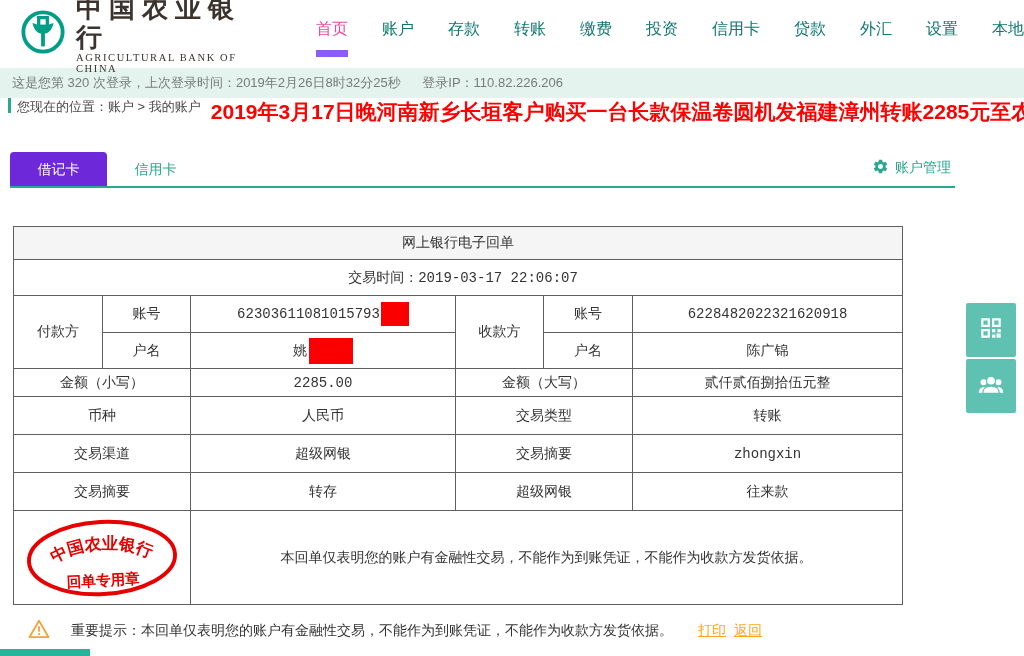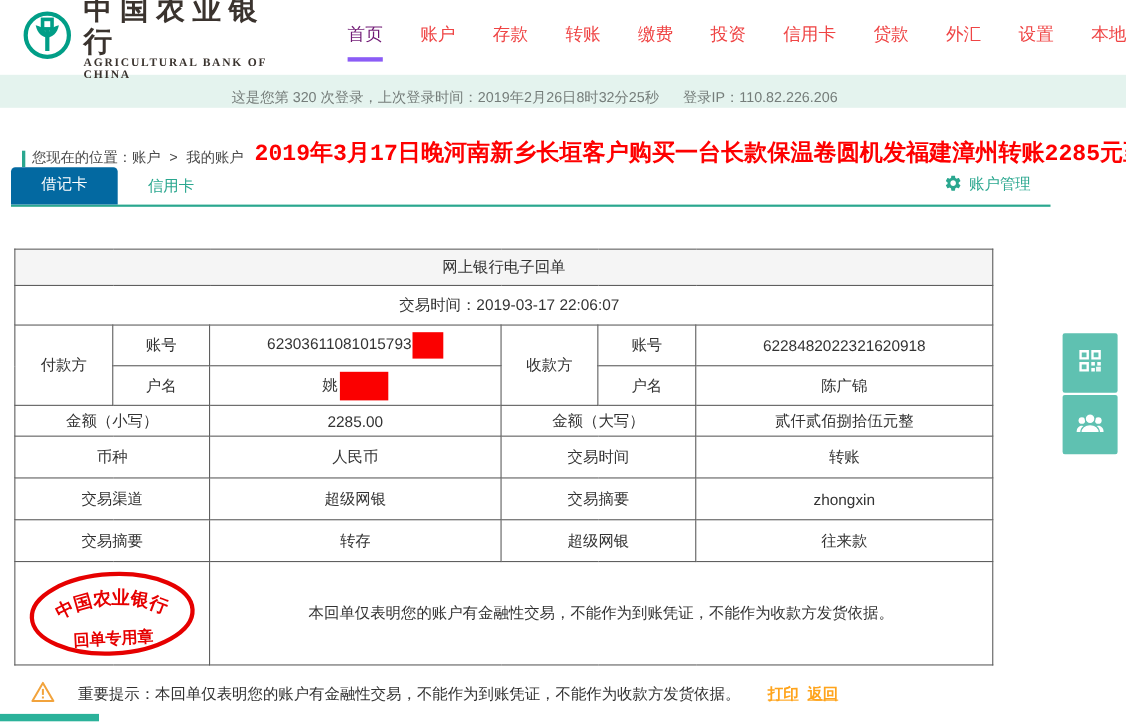--- a/index.html
+++ b/index.html
@@ -4,63 +4,63 @@
 <style>
   * { margin:0; padding:0; box-sizing:border-box; }
   html,body { width:1024px; height:656px; overflow:hidden; background:#fff;
     font-family:"Liberation Sans", sans-serif; color:#333; }
   body { position:relative; }
 
   
   .topbar { height:68px; display:flex; align-items:center; padding-left:20px; background:#fff; }
   .brand { display:flex; align-items:center; gap:10px; }
   .brand-text .cn { font-size:26px; font-weight:bold; letter-spacing:7px; color:#3a332e; line-height:1.1; }
-  .brand-text .en { font-size:10.5px; font-weight:bold; letter-spacing:1.6px; color:#3a332e;
+  .brand-text .en { font-size:10.5px; font-weight:normal; letter-spacing:1.6px; color:#3a332e;
     font-family:"Liberation Serif", serif; }
   .main-nav { display:flex; gap:34px; margin-left:58px; font-size:16px; }
-  .nav-item { color:#ef4444; text-decoration:none; padding:8px 0 10px; cursor:pointer; white-space:nowrap; }
-  .nav-item.active { color:#701a75; border-bottom:4px solid #8b5cf6; }
+  .nav-item { color:#0f766e; text-decoration:none; padding:8px 0 10px; cursor:pointer; white-space:nowrap; }
+  .nav-item.active { color:#ec4899; border-bottom:7px solid #8b5cf6; }
 
   
   .loginbar { height:30px; background:#e4f3ee; display:flex; align-items:center;
-    justify-content:flex-end; padding:0 64px 0 12px; font-size:13px; color:#757d7a;flex-direction:column; }
+    justify-content:space-between; padding:0 64px 0 12px; font-size:13px; color:#757d7a; }
   .loginbar .seg { margin-right:18px; }
 
   
-  .crumb-row { height:54px; display:flex; align-items:flex-end; padding-left:20px;
-    white-space:nowrap; overflow:hidden;font-family:Liberation Mono, monospace; }
+  .crumb-row { height:54px; display:flex; align-items:flex-start; padding-left:8px;
+    white-space:nowrap; overflow:hidden; }
   .crumb-bar { width:3px; height:15px; background:#2aa78f; margin-right:6px; flex:0 0 auto; }
   .crumb-text { font-size:13px; color:#4a4a4a; }
   .annotation { margin-left:10px; font-size:21px; font-weight:bold; color:#fe0000; letter-spacing:0; }
 
   
   .tabs-row { height:36px; margin:0 69px 0 10px; border-bottom:2px solid #2aa78f;
     display:flex; align-items:flex-end; position:relative; }
   .tab { width:97px; height:34px; line-height:34px; text-align:center; font-size:14px;
     color:#2aa78f; cursor:pointer; }
-  .tab.active { background:#0369a1; color:#fff; border-radius:4px 4px 0 0;font-family:Liberation Serif, serif; }
-  .acct-manage { position:absolute; right:18px; bottom:8px; display:flex; align-items:center;
+  .tab.active { background:#6d28d9; color:#fff; border-radius:4px 4px 0 0; }
+  .acct-manage { position:absolute; right:4px; bottom:8px; display:flex; align-items:center;
     gap:6px; color:#2aa78f; font-size:14px; cursor:pointer; }
 
   
-  .receipt { margin:38px 0 0 13px; border-collapse:collapse; table-layout:fixed; width:889px; font-size:14px; }
+  .receipt { margin:38px 0 0 13px; border-collapse:collapse; table-layout:fixed; width:889px; font-size:14px;font-family:Liberation Mono, monospace; }
   .receipt td { border:1px solid #5f5f5f; text-align:center; vertical-align:middle;
     padding:2px 4px; color:#333; }
   .receipt .hdr { background:#f5f5f5; height:33px; }
   .receipt .time-row td { height:36px; text-align:center; padding-left:14px; }
   .r36 { height:36px; } .r37 { height:37px; } .r39 { height:28px; } .r38 { height:38px; }
   .stamp-row td { height:94px; }
   .redact { display:inline-block; background:#fb0000; vertical-align:middle; }
   .redact.acc { width:28px; height:24px; margin-left:1px; }
   .redact.name { width:44px; height:26px; margin-left:2px; }
   .stamp-wrap { display:flex; justify-content:center; align-items:center; transform:rotate(-3deg); }
 
   
   .notice { margin:14px 0 0 28px; display:flex; align-items:center; gap:21px; font-size:14px; }
-  .notice .links { margin-left:4px;font-weight:bold; }
+  .notice .links { margin-left:4px; }
   .notice a { color:#ffa41c; text-decoration:underline; margin-right:8px; cursor:pointer; }
 
   
   .side-tools { position:absolute; right:8px; top:303px; display:flex; flex-direction:column; gap:2px; }
   .tool-btn { width:50px; height:54px; background:#5fc1b1; display:flex; align-items:center;
     justify-content:center; cursor:pointer; border-radius:2px; }
 
   .bottom-strip { position:absolute; left:0; bottom:0; width:90px; height:7px; background:#2bb29a; }
 </style>
 </head>
@@ -155,21 +155,21 @@
   </tr>
   <tr class="r39">
     <td colspan="2">金额（小写）</td>
     <td>2285.00</td>
     <td colspan="2">金额（大写）</td>
     <td>贰仟贰佰捌拾伍元整</td>
   </tr>
   <tr class="r38">
     <td colspan="2">币种</td>
     <td>人民币</td>
-    <td colspan="2">交易时间</td>
+    <td colspan="2">交易类型</td>
     <td>转账</td>
   </tr>
   <tr class="r38">
     <td colspan="2">交易渠道</td>
     <td>超级网银</td>
     <td colspan="2">交易摘要</td>
     <td>zhongxin</td>
   </tr>
   <tr class="r38">
     <td colspan="2">交易摘要</td>

